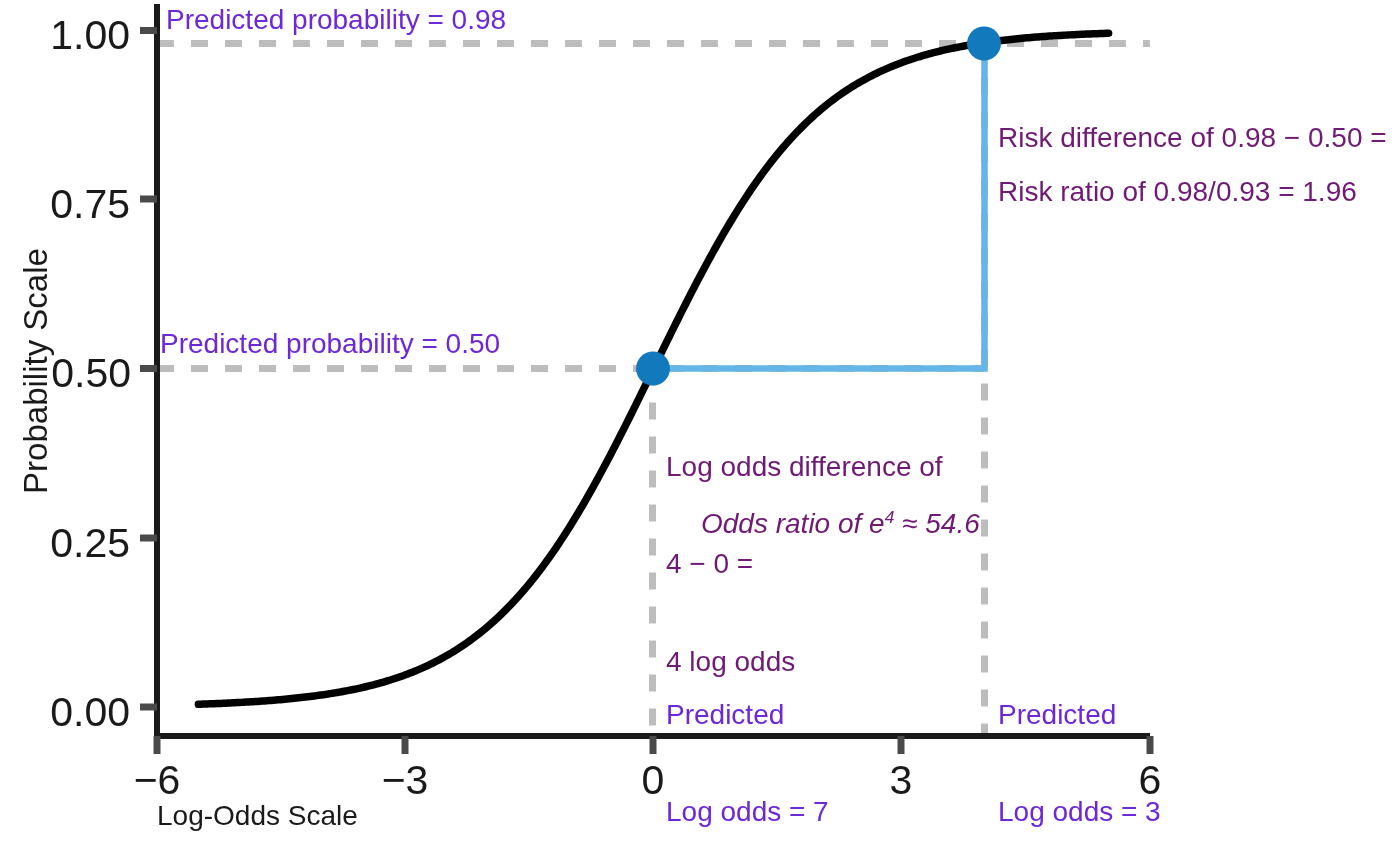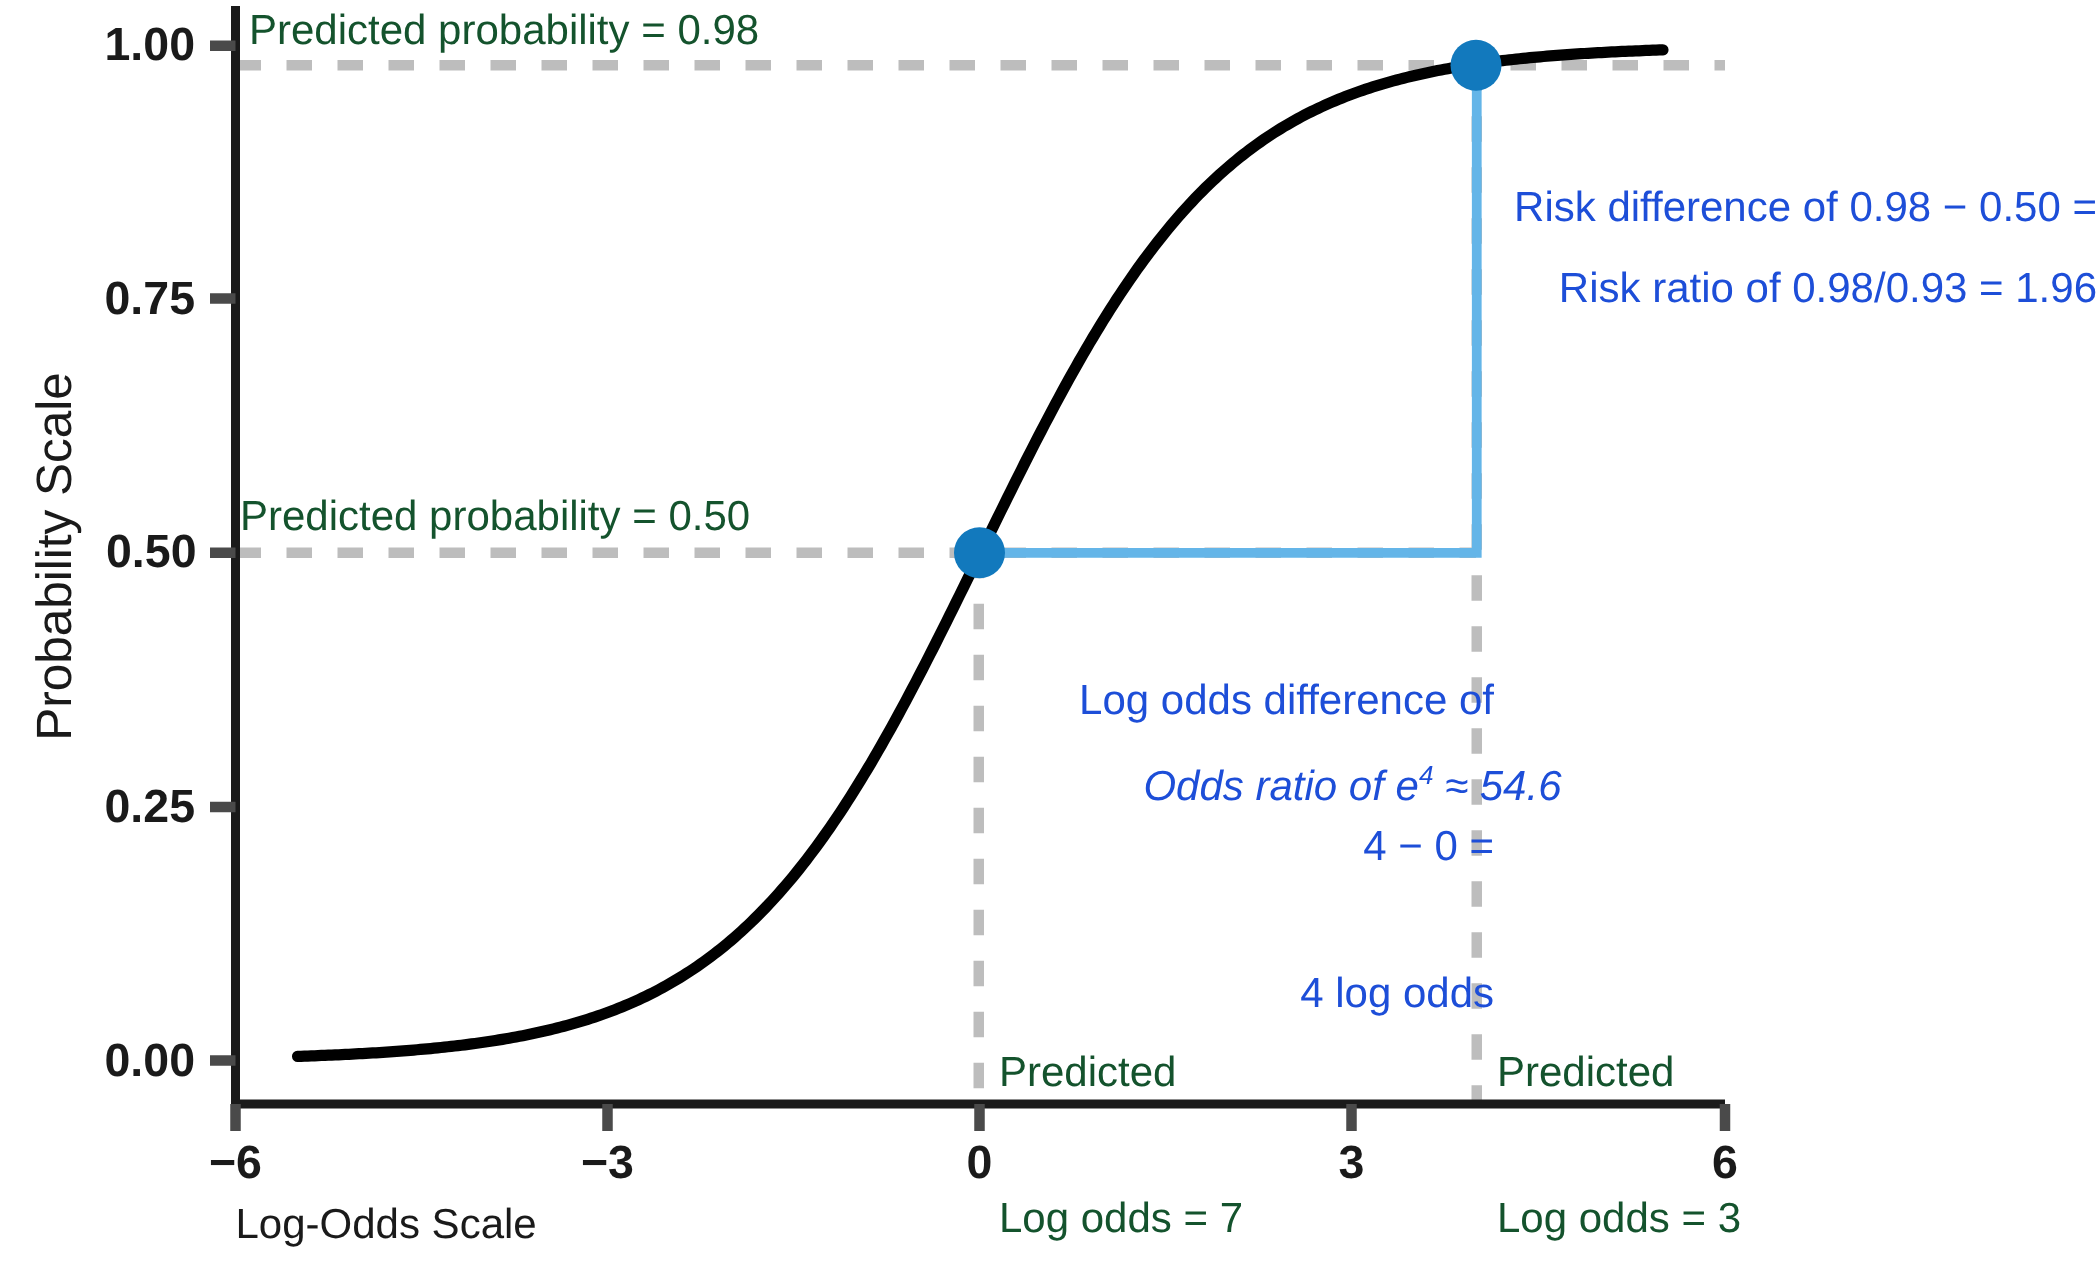--- a/index.html
+++ b/index.html
@@ -23,24 +23,23 @@
   }
   .axis-label {
     position: absolute;
     font-family: "Liberation Sans", sans-serif;
     color: #1a1a1a;
     white-space: nowrap;
   }
   .tick-text {
     position: absolute;
     font-family: "Liberation Sans", sans-serif;
-    font-size: 31px;
+    font-size: 41px;
     color: #1a1a1a;
     white-space: nowrap;
-    font-weight: bold;
   }
   .ytick { text-align: right; }
   .xtick { text-align: center; }
   #ylabel {
     position: absolute;
     left: -104px;
     top: 352px;
     width: 280px;
     text-align: center;
     font-size: 33px;
@@ -54,22 +53,22 @@
     width: 993px;
     text-align: left;
     font-size: 28px;
   }
   .anno {
     position: absolute;
     font-family: "Liberation Sans", sans-serif;
     white-space: pre;
     line-height: 1.16;
   }
-  .anno-dark { color: #14532d; font-size: 28px; }
-  .anno-light { color: #1d4ed8; font-size: 28px; text-align: right; }
+  .anno-dark { color: #6d28d9; font-size: 28px; }
+  .anno-light { color: #701a75; font-size: 28px; }
   sup { font-size: 0.62em; vertical-align: super; line-height: 0; }
 </style>
 </head>
 <body>
 
 <div id="stage">
 
   <svg id="plot" viewBox="0 0 1400 853">
 
     <g>

